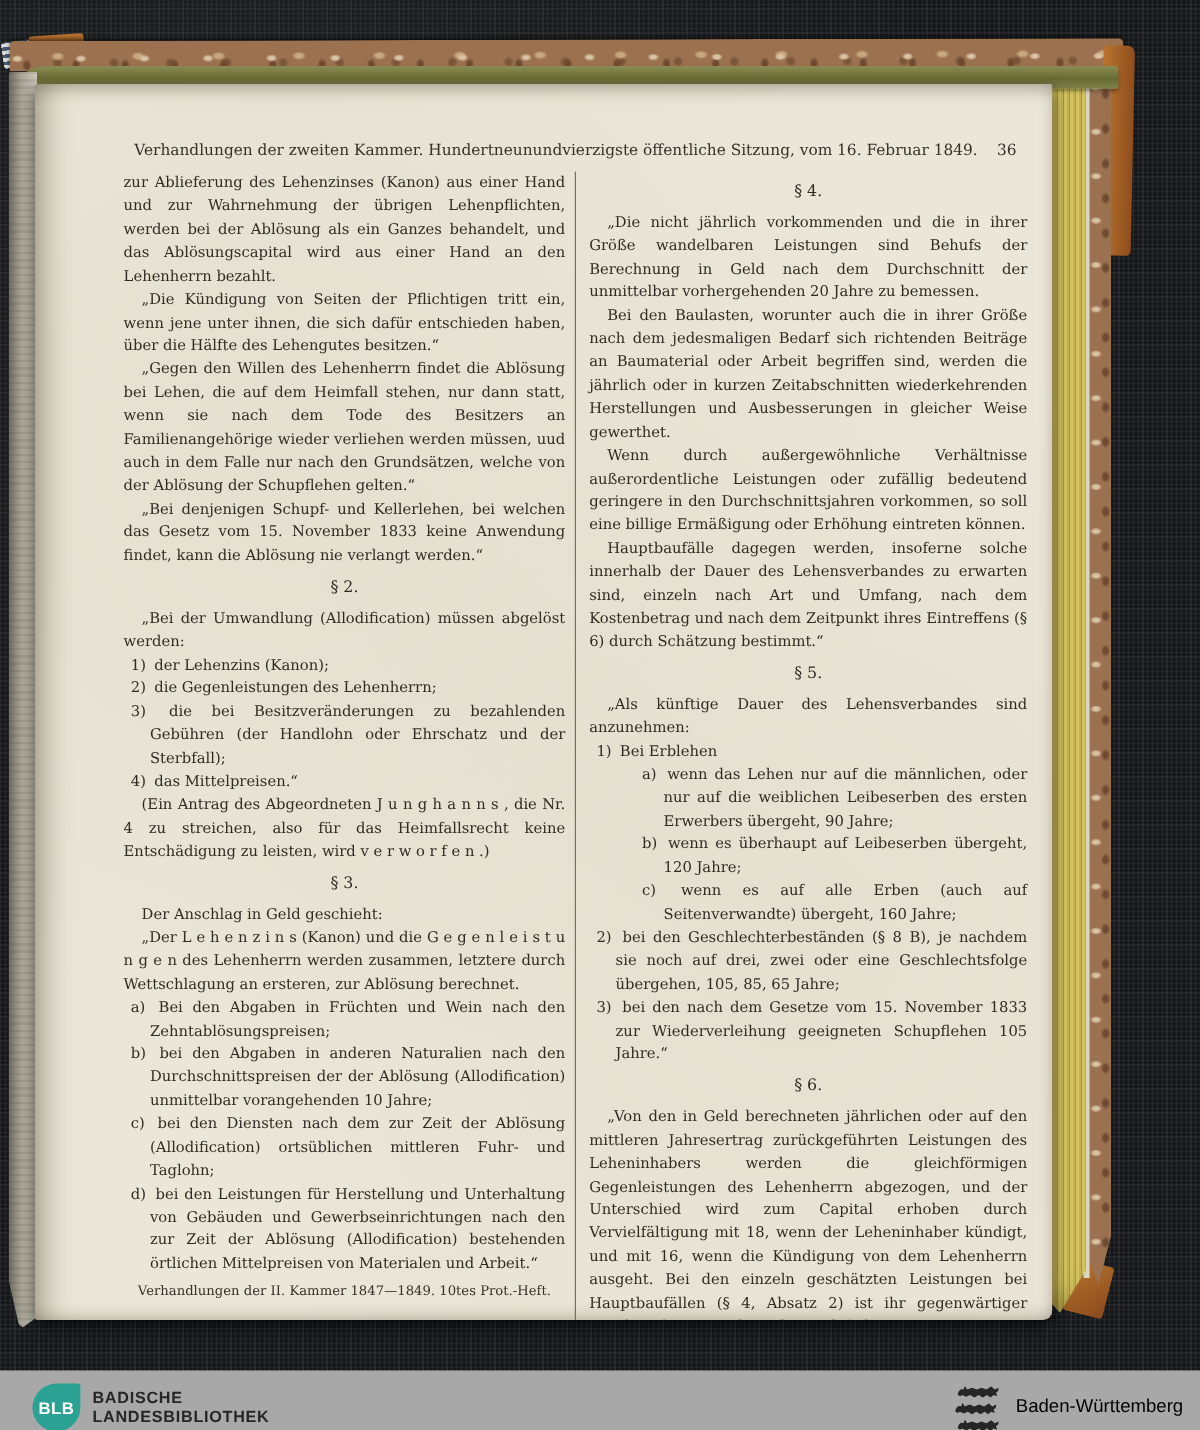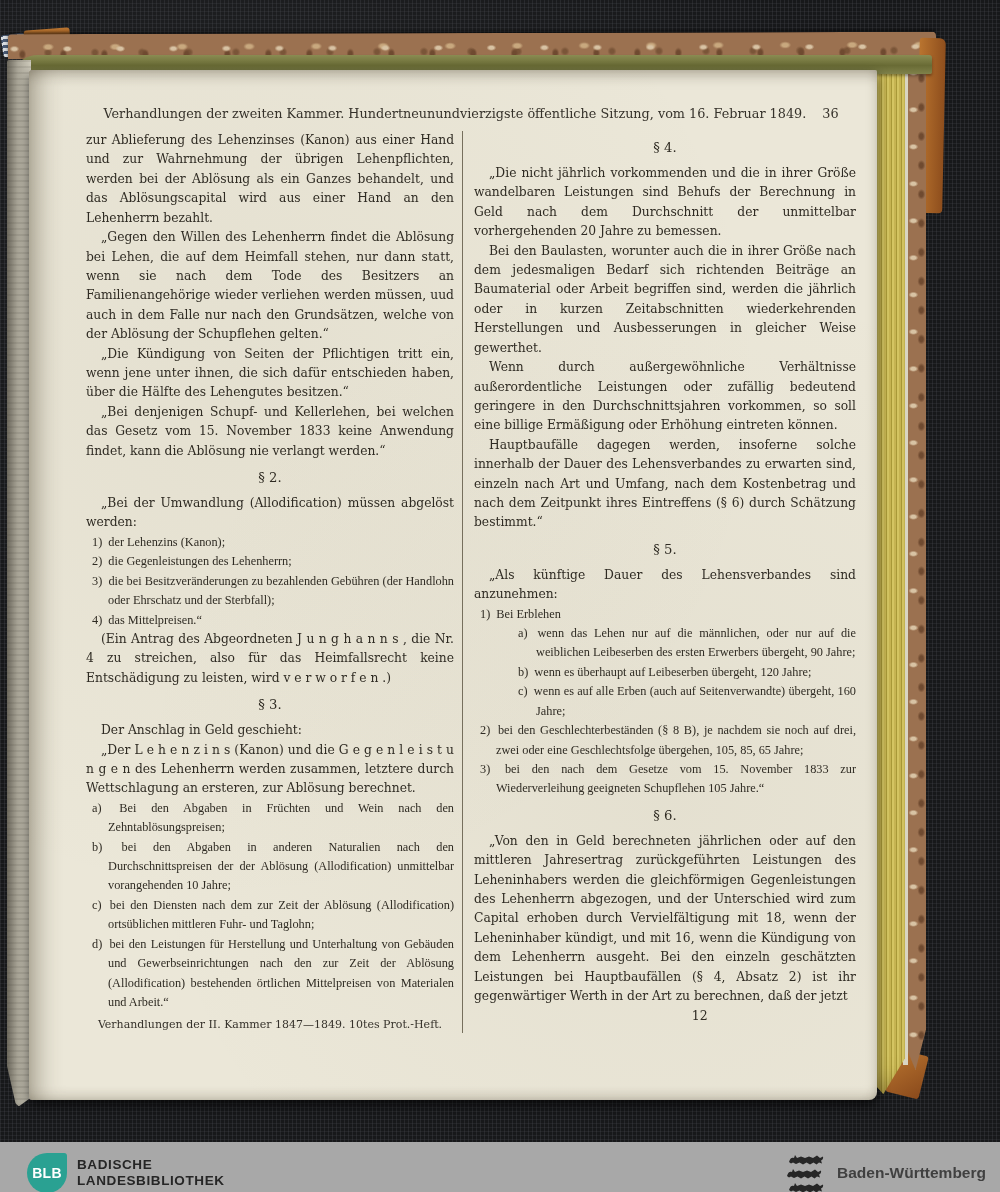--- a/index.html
+++ b/index.html
@@ -61,50 +61,50 @@
       radial-gradient(circle at 25% 30%, rgba(120,110,80,.06), transparent 55%),
       radial-gradient(circle at 75% 70%, rgba(120,110,80,.06), transparent 55%);
     border-radius:2px 2px 8px 3px;
     box-shadow:
       inset 22px 0 26px -16px rgba(60,50,30,.45),
       inset 0 14px 16px -12px rgba(60,50,30,.40),
       inset -9px 0 12px -9px rgba(60,50,30,.22),
       inset 0 -12px 14px -12px rgba(60,50,30,.30),
       0 5px 12px rgba(0,0,0,.65);
   }
-  .page-inner{position:absolute;inset:0;padding:0 21px 0 57px;color:#2f2b23;}
+  .page-inner{position:absolute;inset:0;padding:12px 21px 0 57px;color:#2f2b23;margin-left:17px;}
   .page-header{
     display:flex;justify-content:center;align-items:baseline;gap:16px;
     margin:36px 0 10px 0;font-family:"DejaVu Serif", serif;font-size:12.8px;color:#35312a;
     white-space:nowrap;
   }
   .columns{display:flex;margin-top:8px;}
   .col{font-family:"DejaVu Serif", serif;font-size:12.3px;line-height:1.58;
     text-align:justify;color:#2f2b23;hyphens:auto;}
   .col-left{width:368px;flex:none;padding-right:8px;}
   .col-right{flex:1;border-left:1px solid #766f5d;padding-left:11px;}
   .para{text-indent:15px;}
   .para.no-indent{text-indent:0;}
   .sec-heading{text-align:center;font-size:13.2px;margin:7px 0 5px;}
-  .list-item{padding-left:22px;text-indent:-16px;font-family:Liberation Serif, serif;}
+  .list-item{padding-left:22px;text-indent:-16px;}
   .list-item.level2{padding-left:62px;text-indent:-18px;}
   .marker{padding-right:3px;}
   .footnote{font-family:"DejaVu Serif", serif;font-size:11px;line-height:1.4;
     text-align:center;margin-top:5px;color:#35312a;}
   .signature{font-family:"DejaVu Serif", serif;font-size:12.5px;margin:0 0 0 57%;}
   
   .brandbar{position:absolute;left:0;right:0;top:1142px;height:62px;
     display:flex;align-items:center;justify-content:space-between;padding:0 14px 0 27px;box-sizing:border-box;}
   .brand-left{display:flex;align-items:center;gap:10px;}
   .blb-logo{width:40px;height:40px;border-radius:55% 8% 55% 55%;
     display:flex;align-items:center;justify-content:center;
     color:#ffffff;font-weight:bold;font-size:14px;letter-spacing:.3px;}
   .lib-name{font-weight:bold;font-size:13.5px;line-height:1.18;letter-spacing:.6px;color:#262626;}
   .brand-right{display:flex;align-items:center;gap:10px;}
-  .bw-label{font-size:15.5px;font-weight:700;color:#404040;}
+  .bw-label{font-size:15.5px;font-weight:400;color:#000000;}
   .lions-svg{display:block;}
 </style>
 </head>
 <body>
 
 <div class="backdrop">
 
   <div class="headband"></div>
   <div class="leather-topleft"></div>
   <div class="edge-marble-top marble"></div>
@@ -121,22 +121,22 @@
 
       <div class="page-header">
         <span>Verhandlungen der zweiten Kammer. Hundertneunundvierzigste öffentliche Sitzung, vom 16. Februar 1849.</span>
         <span>36</span>
       </div>
 
       <div class="columns">
         <div class="col col-left">
           <div>
               <div class="para no-indent">zur Ablieferung des Lehenzinses (Kanon) aus einer Hand und zur Wahrnehmung der übrigen Lehenpflichten, werden bei der Ablösung als ein Ganzes behandelt, und das Ablösungscapital wird aus einer Hand an den Lehenherrn bezahlt.</div>
+              <div class="para">„Die Kündigung von Seiten der Pflichtigen tritt ein, wenn jene unter ihnen, die sich dafür entschieden haben, über die Hälfte des Lehengutes besitzen.“</div>
               <div class="para">„Gegen den Willen des Lehenherrn findet die Ablösung bei Lehen, die auf dem Heimfall stehen, nur dann statt, wenn sie nach dem Tode des Besitzers an Familienangehörige wieder verliehen werden müssen, uud auch in dem Falle nur nach den Grundsätzen, welche von der Ablösung der Schupflehen gelten.“</div>
-              <div class="para">„Die Kündigung von Seiten der Pflichtigen tritt ein, wenn jene unter ihnen, die sich dafür entschieden haben, über die Hälfte des Lehengutes besitzen.“</div>
               <div class="para">„Bei denjenigen Schupf- und Kellerlehen, bei welchen das Gesetz vom 15. November 1833 keine Anwendung findet, kann die Ablösung nie verlangt werden.“</div>
               <div class="sec-heading">§ 2.</div>
               <div class="para">„Bei der Umwandlung (Allodification) müssen abgelöst werden:</div>
               <div class="list-item"><span class="marker">1)</span><span> der Lehenzins (Kanon);</span></div>
               <div class="list-item"><span class="marker">2)</span><span> die Gegenleistungen des Lehenherrn;</span></div>
               <div class="list-item"><span class="marker">3)</span><span> die bei Besitzveränderungen zu bezahlenden Gebühren (der Handlohn oder Ehrschatz und der Sterbfall);</span></div>
               <div class="list-item"><span class="marker">4)</span><span> das Mittelpreisen.“</span></div>
               <div class="para">(Ein Antrag des Abgeordneten J u n g h a n n s , die Nr. 4 zu streichen, also für das Heimfallsrecht keine Entschädigung zu leisten, wird v e r w o r f e n .)</div>
               <div class="sec-heading">§ 3.</div>
               <div class="para">Der Anschlag in Geld geschieht:</div>

